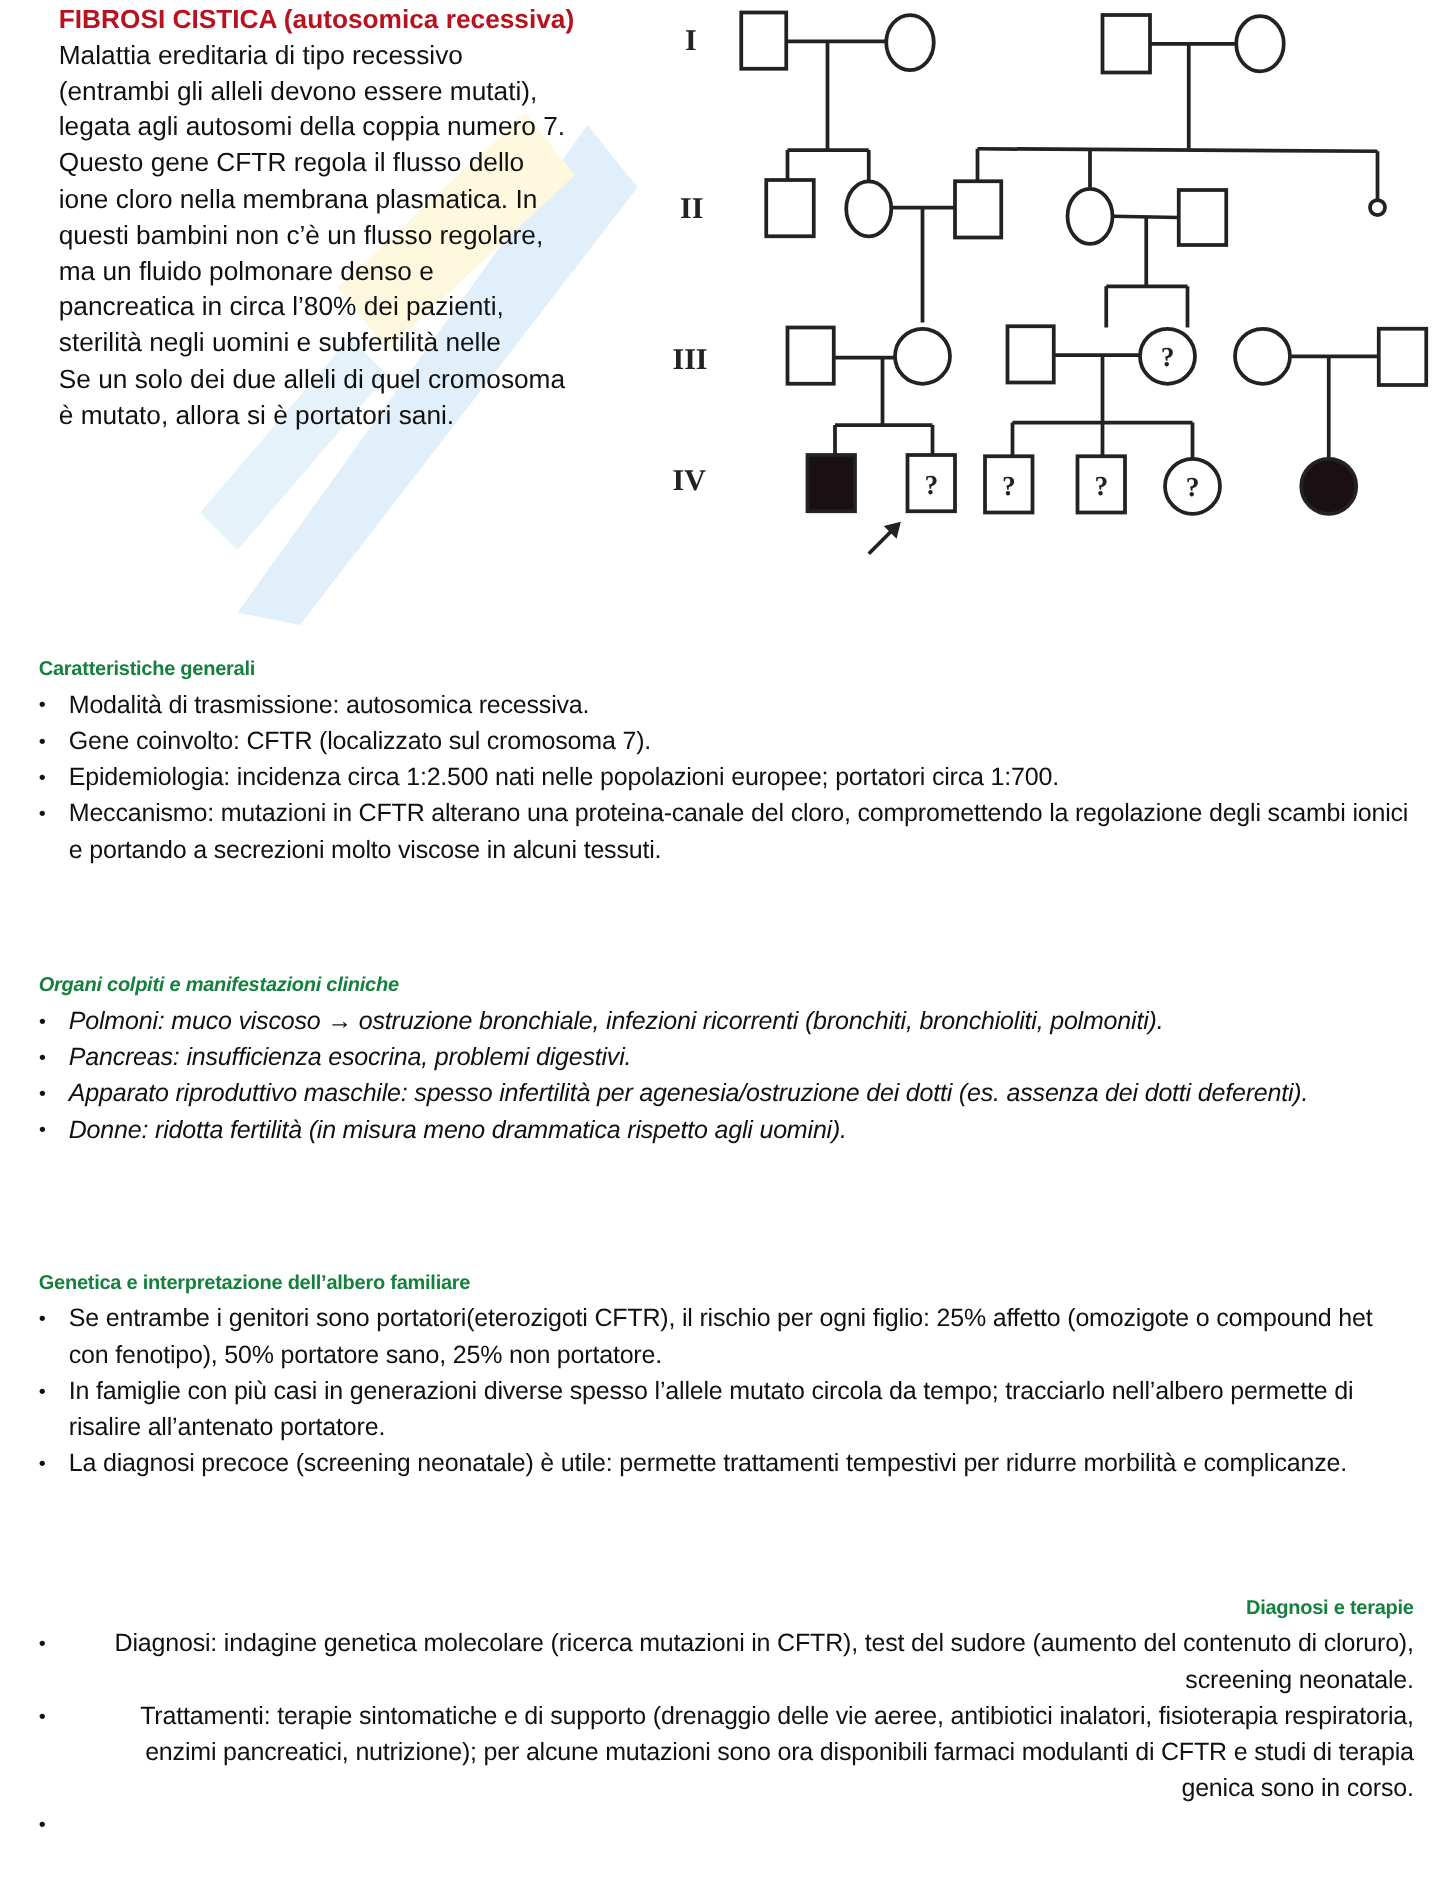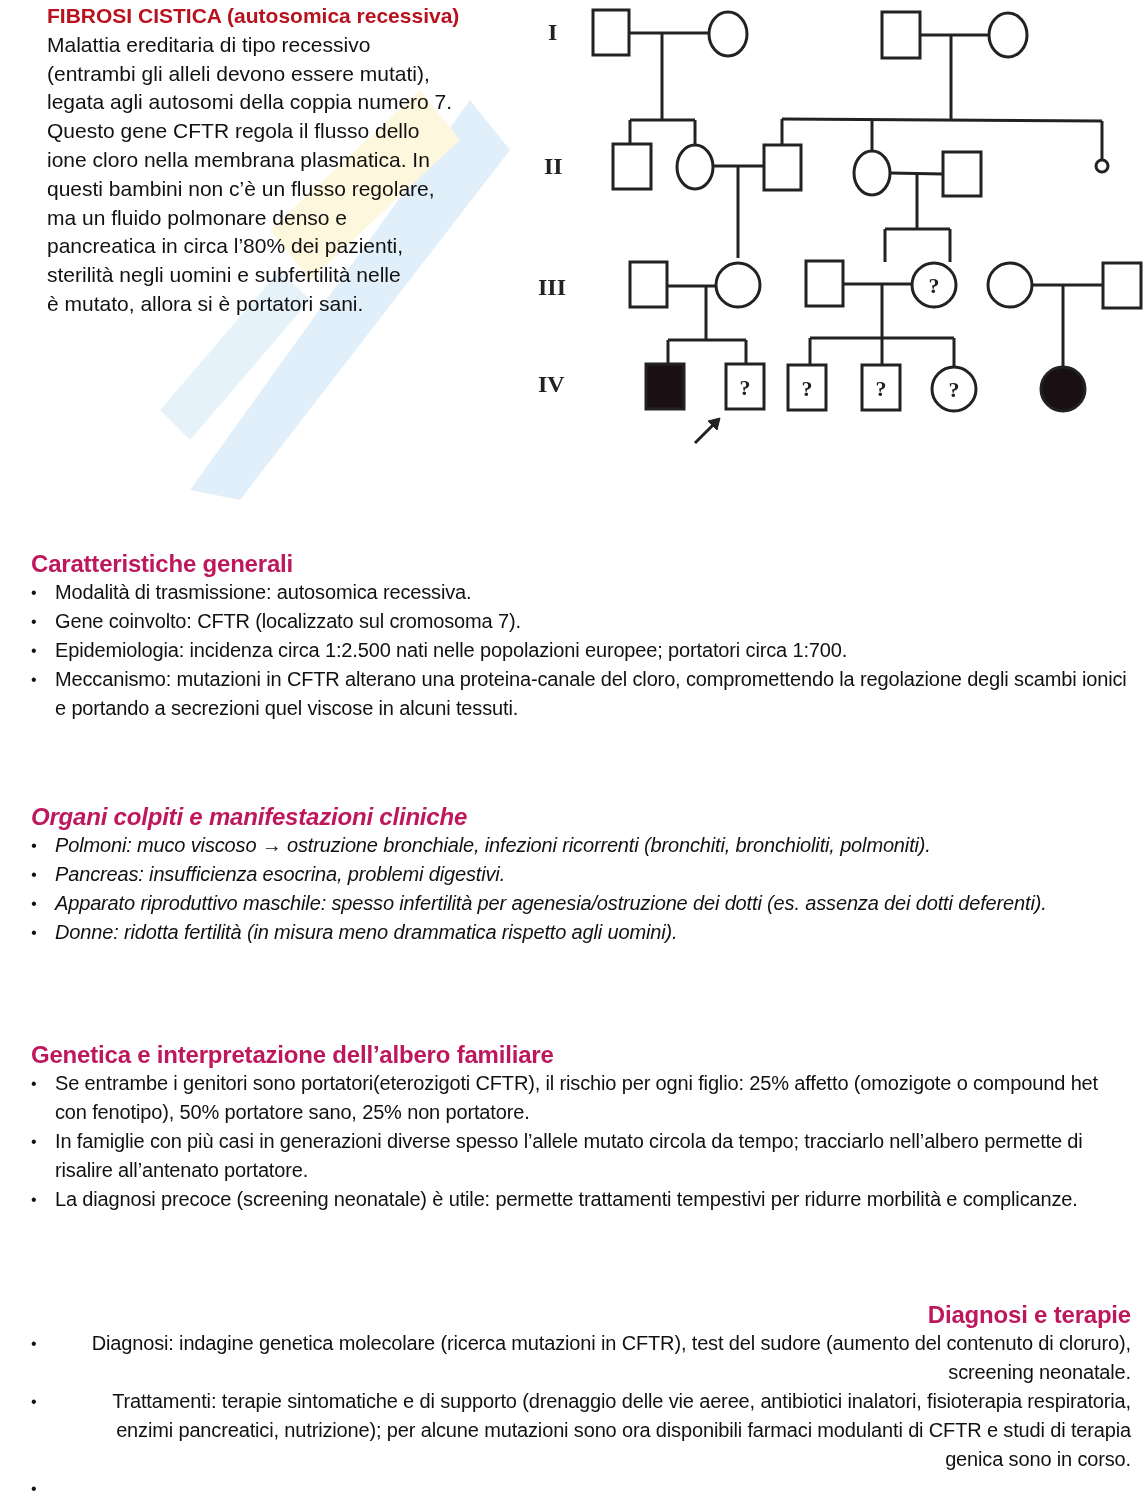--- a/index.html
+++ b/index.html
@@ -9,23 +9,22 @@
   }
   .intro {
     position: absolute; left: 31px; top: 2px; width: 490px;
     font-size: 21px; line-height: 28.8px; margin-left: 16px;
   }
   .intro-title { color: #b8121f; font-weight: bold; white-space: nowrap; }
   .intro-line { white-space: nowrap; }
   .pedigree { position: absolute; left: 520px; top: 0; width: 628px; height: 460px; }
   .section { position: absolute; left: 31px; width: 1100px; }
   .section-title {
-    color: #be185d; font-weight: bold; font-size: 24px; line-height: 29px;
+    color: #15803d; font-weight: bold; font-size: 16px; line-height: 29px;
     letter-spacing: -0.2px;
-    margin-top: 28px;
   }
   .bullets { margin: 0; padding: 0; list-style: none; }
   .bullets li {
     position: relative; padding-left: 24px; font-size: 20px; line-height: 29px;
     letter-spacing: -0.15px;
   }
   .bullets li .dot {
     position: absolute; left: 0; top: 0; font-size: 16px;
   }
   .watermark {
@@ -48,20 +47,21 @@
   <div class="intro-title">FIBROSI CISTICA (autosomica recessiva)</div>
   <div class="intro-line">Malattia ereditaria di tipo recessivo</div>
   <div class="intro-line">(entrambi gli alleli devono essere mutati),</div>
   <div class="intro-line">legata agli autosomi della coppia numero 7.</div>
   <div class="intro-line">Questo gene CFTR regola il flusso dello</div>
   <div class="intro-line">ione cloro nella membrana plasmatica. In</div>
   <div class="intro-line">questi bambini non c’è un flusso regolare,</div>
   <div class="intro-line">ma un fluido polmonare denso e</div>
   <div class="intro-line">pancreatica in circa l’80% dei pazienti,</div>
   <div class="intro-line">sterilità negli uomini e subfertilità nelle</div>
+  <div class="intro-line">Se un solo dei due alleli di quel cromosoma</div>
   <div class="intro-line">è mutato, allora si è portatori sani.</div>
 </div>
 
 <svg class="pedigree" viewBox="0 0 628 460">
   <g font-family="Liberation Serif, serif" font-weight="bold" fill="#222">
     <text x="28" y="40" font-size="24">I</text>
     <text x="24" y="174" font-size="24">II</text>
     <text x="18" y="295" font-size="24">III</text>
     <text x="18" y="392" font-size="24">IV</text>
   </g>
@@ -138,21 +138,21 @@
     <text x="434" y="397">?</text>
   </g>
 </svg>
 
 <div class="section" style="top:521px;">
   <div class="section-title">Caratteristiche generali</div>
   <ul class="bullets">
     <li><span class="dot">•</span><span>Modalità di trasmissione: autosomica recessiva.</span></li>
     <li><span class="dot">•</span><span>Gene coinvolto: CFTR (localizzato sul cromosoma 7).</span></li>
     <li><span class="dot">•</span><span>Epidemiologia: incidenza circa 1:2.500 nati nelle popolazioni europee; portatori circa 1:700.</span></li>
-    <li><span class="dot">•</span><span>Meccanismo: mutazioni in CFTR alterano una proteina-canale del cloro, compromettendo la regolazione degli scambi ionici e portando a secrezioni quel viscose in alcuni tessuti.</span></li>
+    <li><span class="dot">•</span><span>Meccanismo: mutazioni in CFTR alterano una proteina-canale del cloro, compromettendo la regolazione degli scambi ionici e portando a secrezioni molto viscose in alcuni tessuti.</span></li>
   </ul>
 </div>
 
 <div class="section" style="top:774px;font-style:italic;">
   <div class="section-title">Organi colpiti e manifestazioni cliniche</div>
   <ul class="bullets">
     <li><span class="dot">•</span><span>Polmoni: muco viscoso → ostruzione bronchiale, infezioni ricorrenti (bronchiti, bronchioliti, polmoniti).</span></li>
     <li><span class="dot">•</span><span>Pancreas: insufficienza esocrina, problemi digestivi.</span></li>
     <li><span class="dot">•</span><span>Apparato riproduttivo maschile: spesso infertilità per agenesia/ostruzione dei dotti (es. assenza dei dotti deferenti).</span></li>
     <li><span class="dot">•</span><span>Donne: ridotta fertilità (in misura meno drammatica rispetto agli uomini).</span></li>

